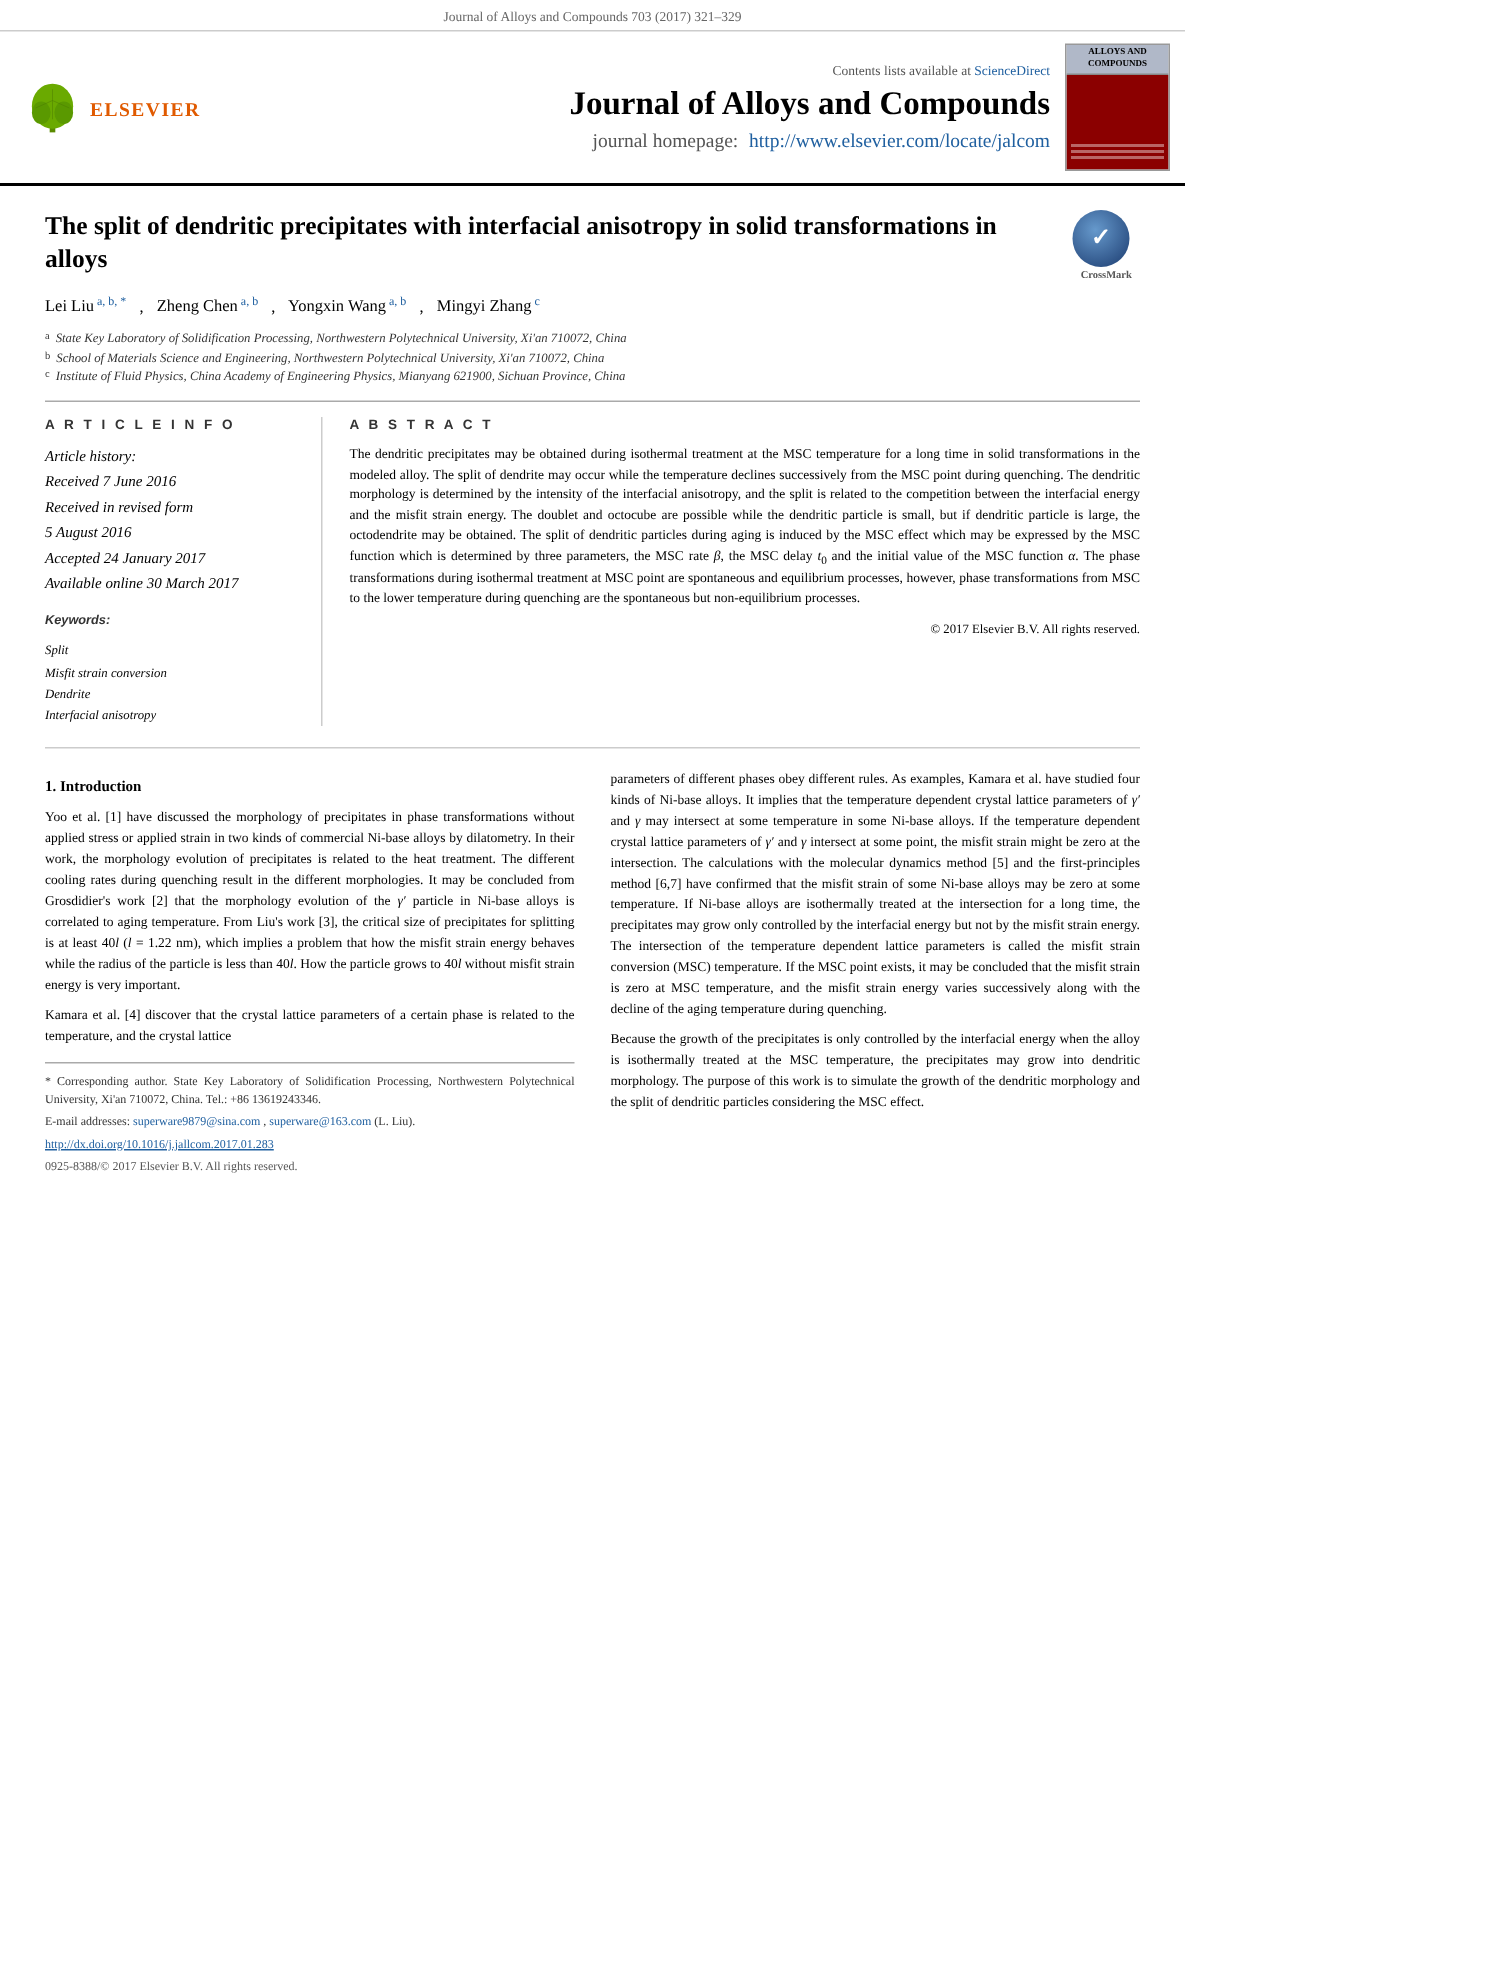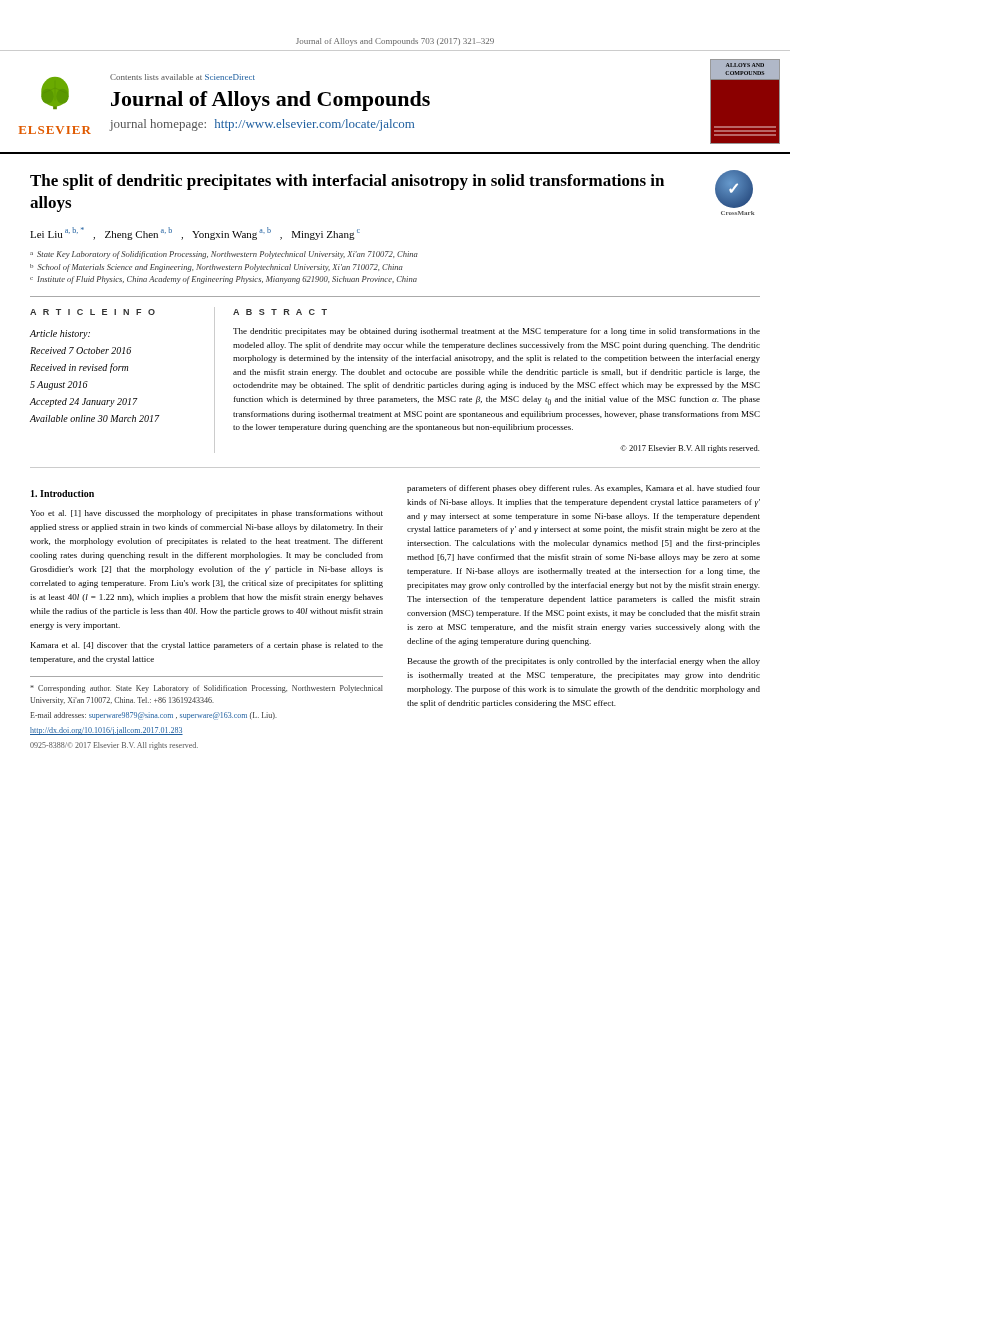--- a/index.html
+++ b/index.html
@@ -9,21 +9,20 @@
       width: 992px;
       min-height: 1323px;
       color: #000;
       font-size: 10px;
     }
 
     .page-container {
       width: 790px;
       background: #fff;
       padding: 0;
-      margin-top: 30px;
     }
 
     
     .top-bar {
       text-align: center;
       padding: 6px 0 4px;
       font-size: 9px;
       color: #444;
       border-bottom: 1px solid #ccc;
     }
@@ -36,21 +35,21 @@
       display: flex;
       align-items: center;
       border-bottom: 2px solid #000;
       padding: 8px 10px;
       gap: 10px;
     }
     .elsevier-logo {
       width: 90px;
       flex-shrink: 0;
       display: flex;
-      flex-direction: column;
+      flex-direction: row;
       align-items: center;
     }
     .elsevier-logo-img {
       width: 80px;
       height: 55px;
       background: #fff;
       display: flex;
       flex-direction: column;
       align-items: center;
       justify-content: center;
@@ -62,21 +61,21 @@
     .elsevier-text {
       font-size: 13px;
       font-weight: bold;
       color: #e05a00;
       letter-spacing: 1px;
       margin-top: 2px;
     }
 
     .journal-title-block {
       flex: 1;
-      text-align: left;
+      text-align: right;
     }
     .contents-available {
       font-size: 9px;
       color: #555;
       margin-bottom: 4px;
     }
     .contents-available a {
       color: #2060a0;
       text-decoration: none;
     }
@@ -420,27 +419,34 @@
       </div>
     </div>
 
     <div class="two-column">
 
       <div class="left-col">
         <div class="section-label">A R T I C L E   I N F O</div>
 
         <div class="article-history">
           <div>Article history:</div>
-          <div>Received 7 October 2016</div>
+          <div>Received 7 June 2016</div>
           <div>Received in revised form</div>
           <div>5 August 2016</div>
           <div>Accepted 24 January 2017</div>
           <div>Available online 30 March 2017</div>
         </div>
 
+        <div class="keywords-section">
+          <div class="section-label" style="font-style:italic;letter-spacing:0;font-size:8.5px;">Keywords:</div>
+          <div class="keyword-item">Split</div>
+          <div class="keyword-item">Misfit strain conversion</div>
+          <div class="keyword-item">Dendrite</div>
+          <div class="keyword-item">Interfacial anisotropy</div>
+        </div>
       </div>
 
       <div class="right-col">
         <div class="section-label">A B S T R A C T</div>
         <div class="abstract-text">
           The dendritic precipitates may be obtained during isothermal treatment at the MSC temperature for a long time in solid transformations in the modeled alloy. The split of dendrite may occur while the temperature declines successively from the MSC point during quenching. The dendritic morphology is determined by the intensity of the interfacial anisotropy, and the split is related to the competition between the interfacial energy and the misfit strain energy. The doublet and octocube are possible while the dendritic particle is small, but if dendritic particle is large, the octodendrite may be obtained. The split of dendritic particles during aging is induced by the MSC effect which may be expressed by the MSC function which is determined by three parameters, the MSC rate <em>β</em>, the MSC delay <em>t</em><sub>0</sub> and the initial value of the MSC function <em>α</em>. The phase transformations during isothermal treatment at MSC point are spontaneous and equilibrium processes, however, phase transformations from MSC to the lower temperature during quenching are the spontaneous but non-equilibrium processes.
         </div>
         <div class="copyright-line">© 2017 Elsevier B.V. All rights reserved.</div>
       </div>
     </div>

